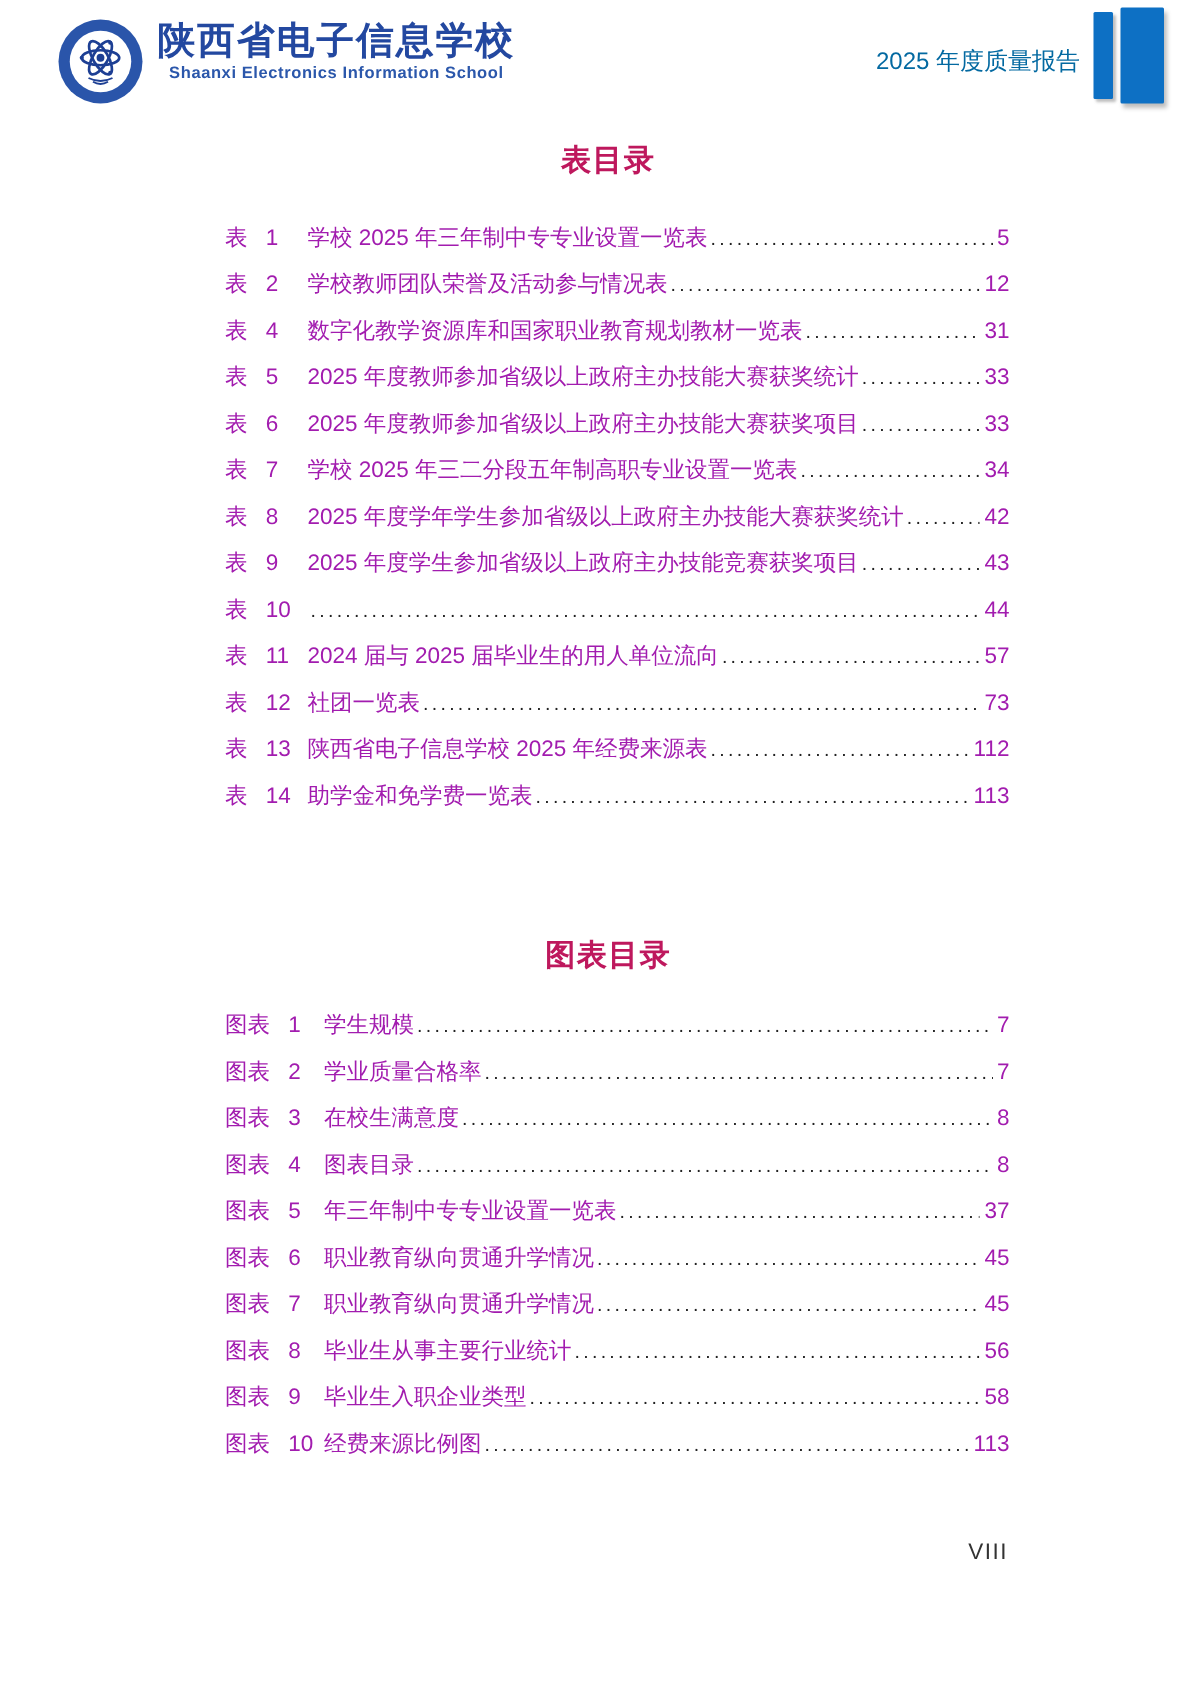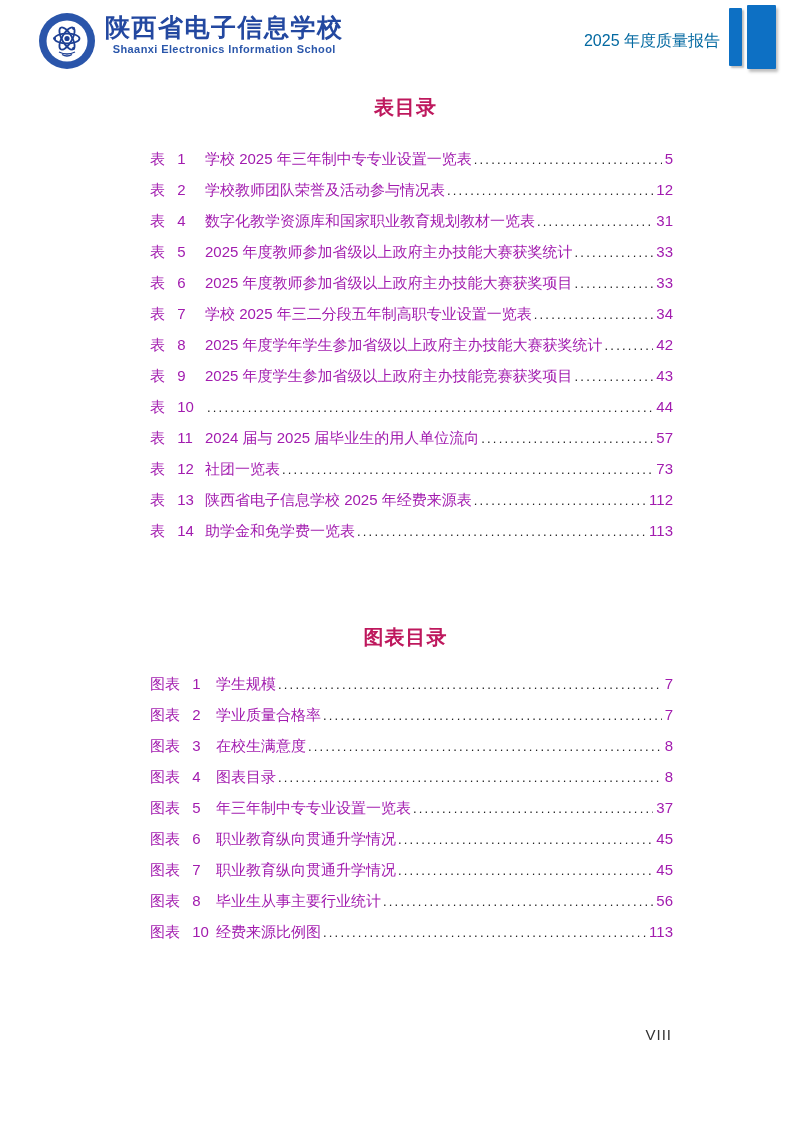--- a/index.html
+++ b/index.html
@@ -246,20 +246,26 @@
         <span class="pagenum">45</span>
       </div>
 
       <div class="row">
         <span class="prefix">图表 8</span>
         <span class="entry-title">毕业生从事主要行业统计</span>
         <span class="dots"></span>
         <span class="pagenum">56</span>
       </div>
 
+      <div class="row">
+        <span class="prefix">图表 9</span>
+        <span class="entry-title">毕业生入职企业类型</span>
+        <span class="dots"></span>
+        <span class="pagenum">58</span>
+      </div>
 
       <div class="row">
         <span class="prefix">图表 10</span>
         <span class="entry-title">经费来源比例图</span>
         <span class="dots"></span>
         <span class="pagenum">113</span>
       </div>
     </div>
 
   <div class="page-footer">VIII</div>

